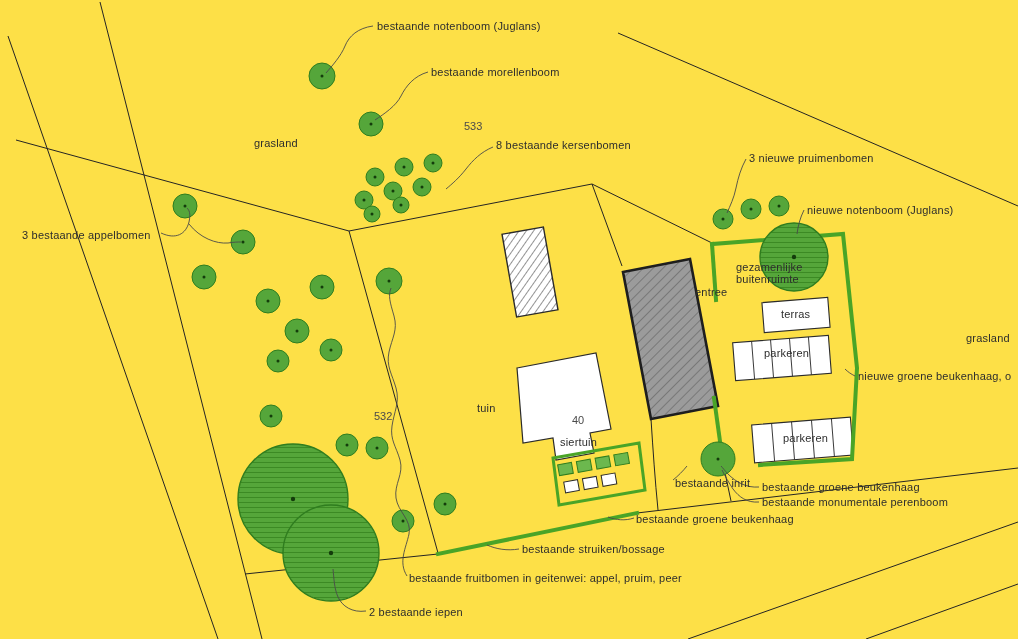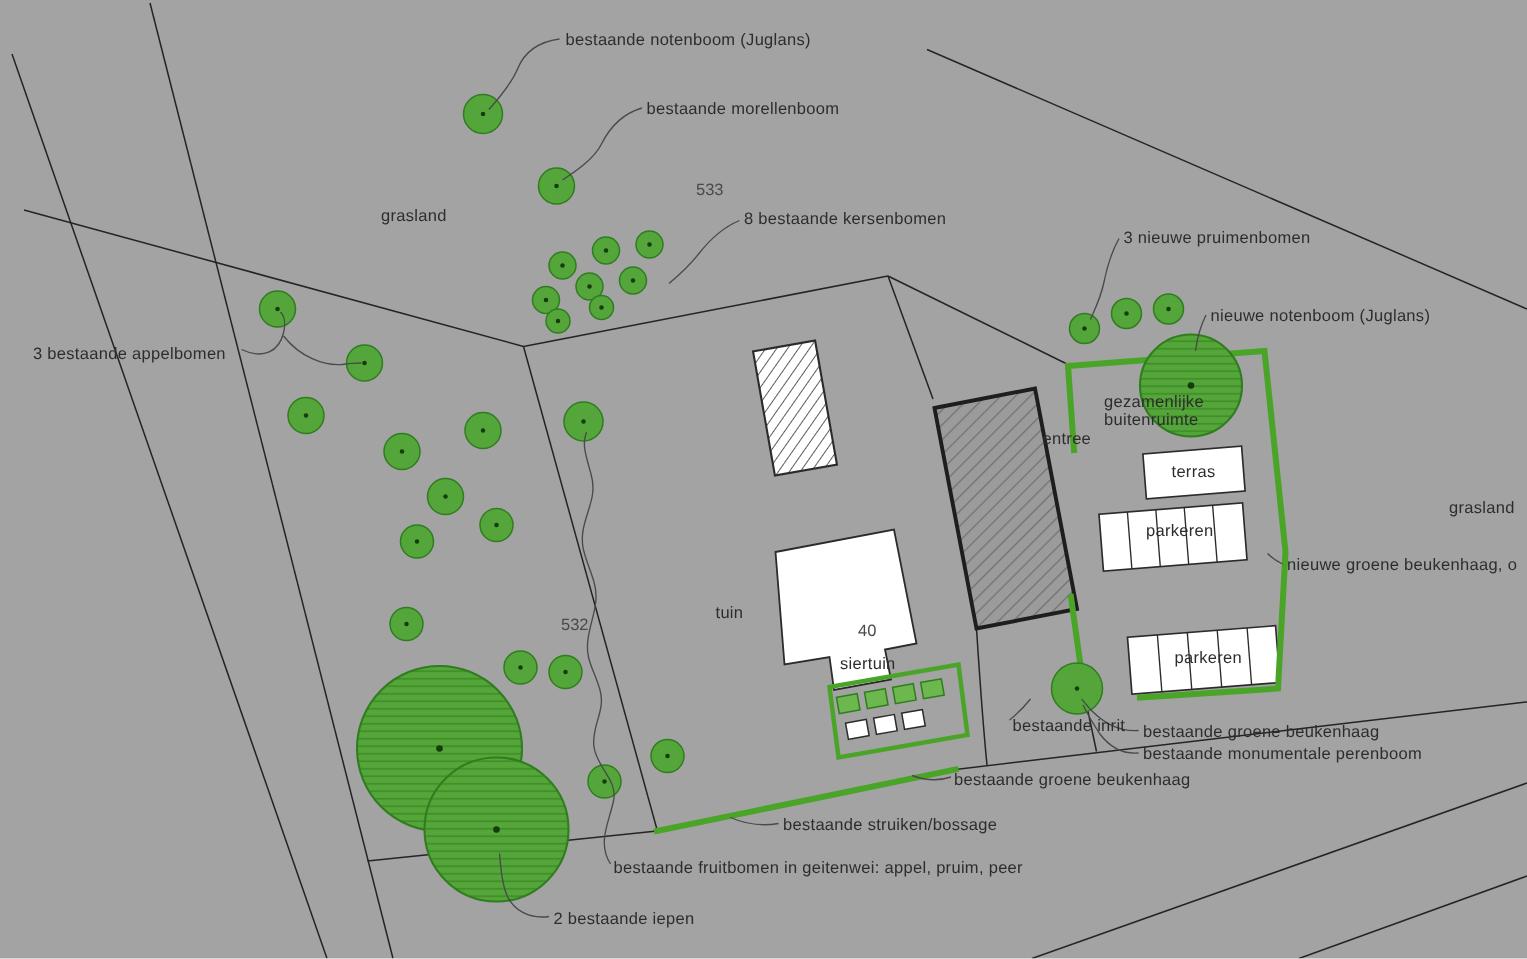--- a/index.html
+++ b/index.html
@@ -1,16 +1,16 @@
 <!DOCTYPE html>
 <html><head>
 <meta charset="utf-8">
 <style>
   html,body{margin:0;padding:0;background:#ffffff;}
-  .canvas{position:relative;width:1018px;height:639px;background:#a3a3a3;overflow:hidden;
+  .canvas{position:relative;width:1018px;height:639px;background:#fde047;overflow:hidden;
           font-family:"Liberation Sans",sans-serif;}
   svg{display:block;}
   .lbl{font-size:11px;fill:#2d2d2d;letter-spacing:.2px;}
   .num{font-size:11px;fill:#4a4a4a;}
   .thin{stroke:#242424;stroke-width:1;fill:none;}
   .leader{stroke:#4a4a4a;stroke-width:.9;fill:none;}
   .hedge{stroke:#4aa427;stroke-width:4;fill:none;stroke-linecap:square;}
   .hedge-thin{stroke:#4aa427;stroke-width:3;fill:none;}
   .whitebox{fill:#ffffff;stroke:#2b2b2b;stroke-width:1.1;}
   .bay{stroke:#2b2b2b;stroke-width:.9;}

